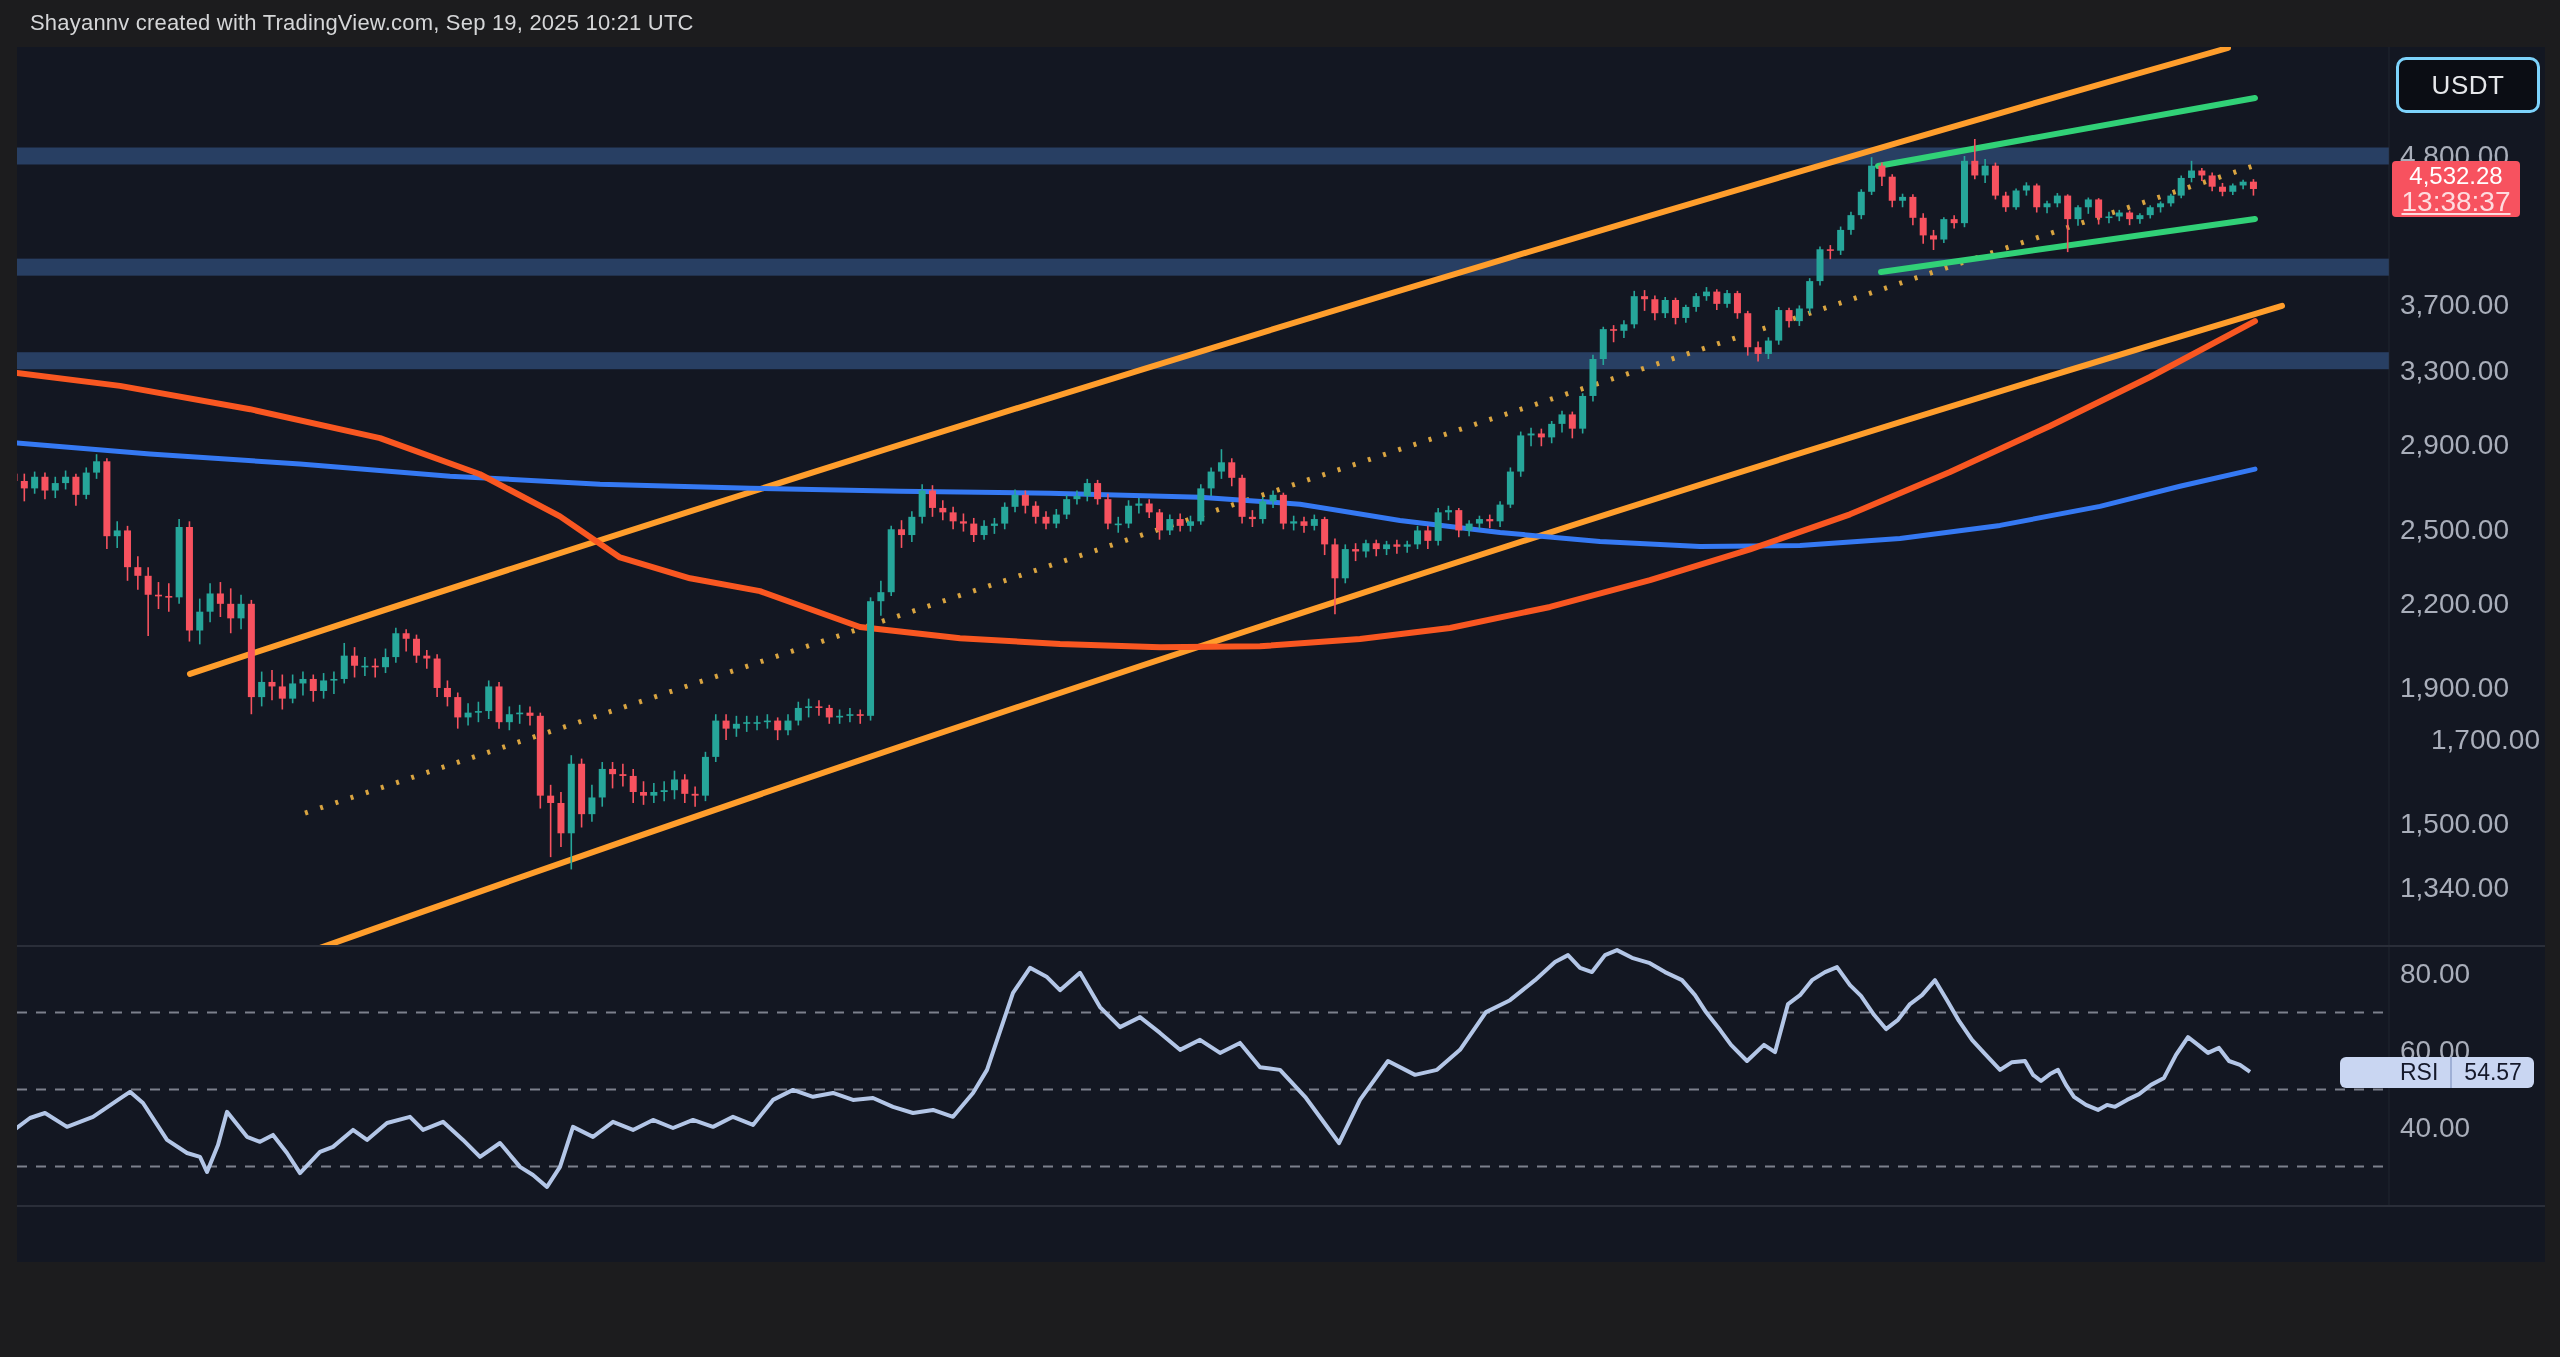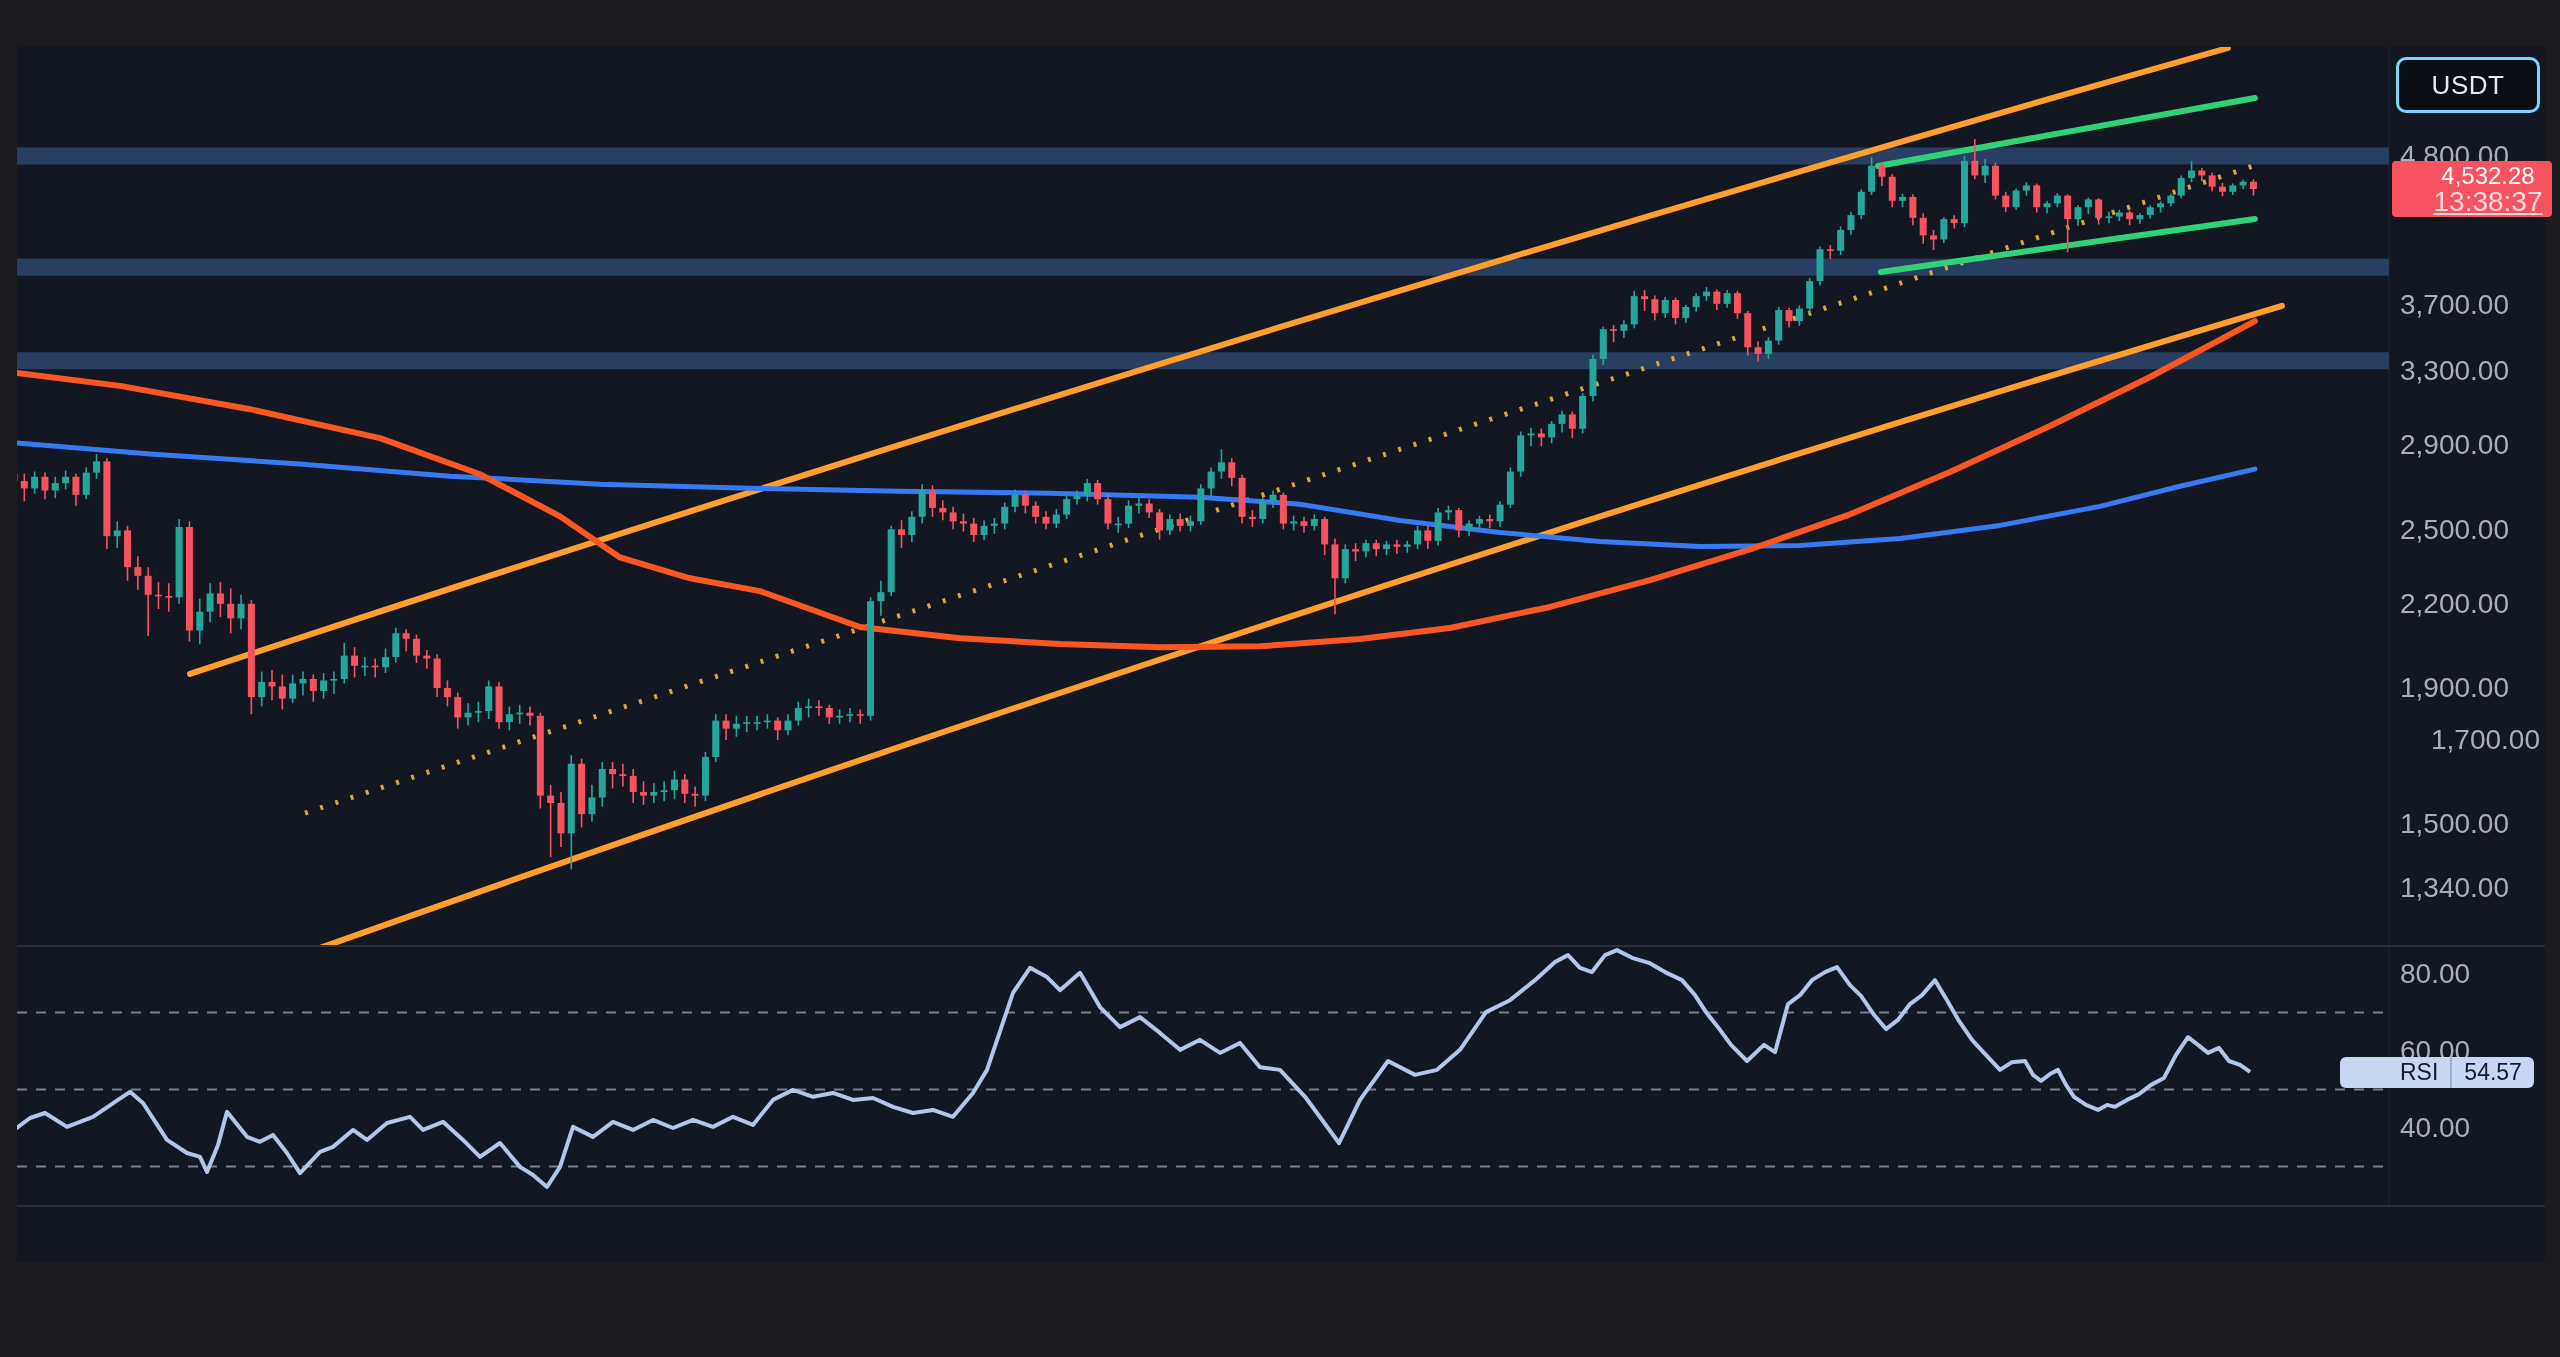--- a/index.html
+++ b/index.html
@@ -24,20 +24,21 @@
            overflow:hidden;background:#c9d6f2;color:#15192a;font-size:23px;padding-left:48px;}
   #rsi-tag .seg{display:flex;align-items:center;justify-content:center;padding:0 12px;}
   #rsi-tag .seg.name{border-right:2px solid #9fb0d6;}
   #bottom-bar{position:absolute;left:0;top:1262px;width:2560px;height:95px;background:#1c1c1e;}
 </style>
 </head>
 <body>
 
 <div id="stage">
 
+  <div id="header">Shayannv created with TradingView.com, Sep 19, 2025 10:21 UTC</div>
 
   <div id="canvas"></div>
 
   <svg id="plot-svg" width="2560" height="1357">
     <defs>
       <clipPath id="clip-price">
           <rect x="17" y="47" width="2372" height="899"></rect>
         </clipPath>
       <clipPath id="clip-rsi">
           <rect x="17" y="948" width="2372" height="258"></rect>
@@ -521,21 +522,21 @@
       <div class="scale-label" style="top: 876.393px;">1,340.00</div>
     </div>
   <div id="labels-rsi">
       <div class="scale-label" style="top: 962px;">80.00</div>
       <div class="scale-label" style="top: 1039px;">60.00</div>
       <div class="scale-label" style="top: 1116px;">40.00</div>
     </div>
 
   <div id="usdt-btn">USDT</div>
 
-  <div id="price-tag" style="top: 160.978px; padding-left: 32px;">
+  <div id="price-tag" style="top: 160.978px;">
     <div class="p">4,532.28</div>
     <div class="c">13:38:37</div>
   </div>
 
   <div id="rsi-tag">
     <div class="seg name">RSI</div>
     <div class="seg">54.57</div>
   </div>
 
   <div id="bottom-bar">

